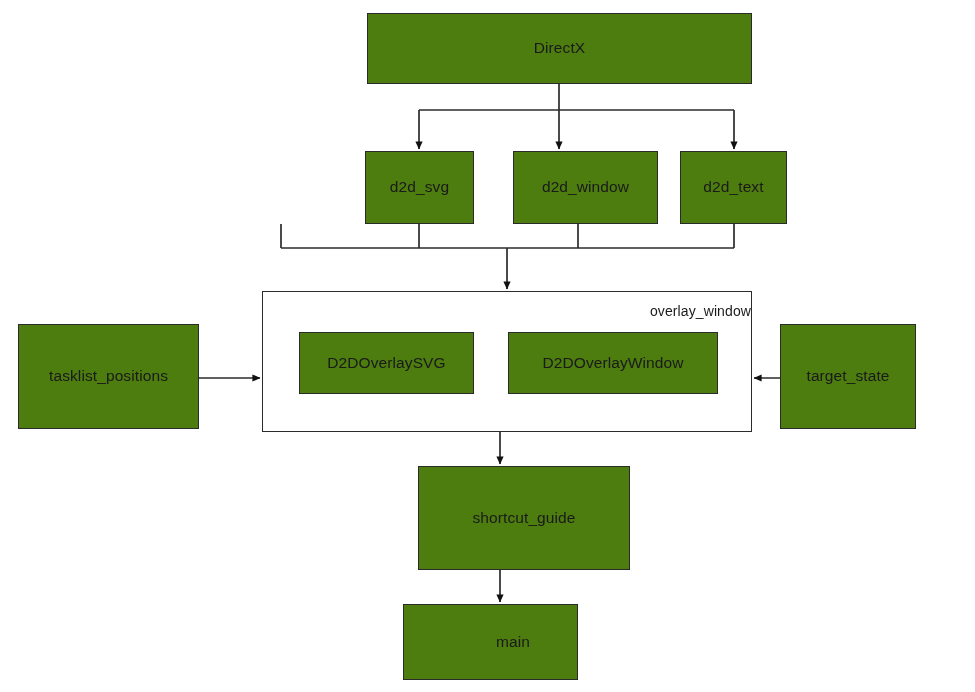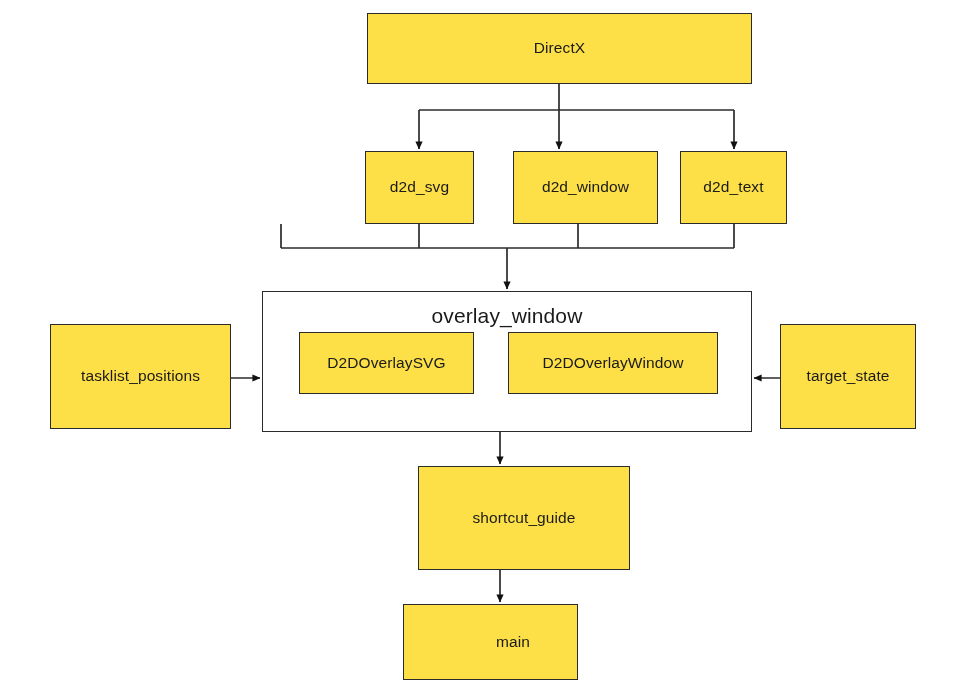--- a/index.html
+++ b/index.html
@@ -22,43 +22,43 @@
     position: absolute;
     left: 0;
     top: 0;
     width: 975px;
     height: 692px;
     pointer-events: none;
   }
   .node {
     position: absolute;
     box-sizing: border-box;
-    background: #fde047;
+    background: #4d7c0f;
     border: 1.6px solid #2b2b2b;
     display: flex;
     align-items: center;
     justify-content: center;
     color: #1a1a1a;
     font-size: 15.5px;
     line-height: 1.2;
     letter-spacing: 0.1px;
     white-space: nowrap;
     z-index: 2;
   }
   .node.group {
     display: block;
     background: transparent;
   }
   .group-label {
     position: absolute;
     left: 0;
     right: 0;
     top: 11px;
-    text-align: center;
-    font-size: 21px;
+    text-align: right;
+    font-size: 14px;
     color: #1a1a1a;
     white-space: nowrap;
   }
   .node.inner {
     z-index: 3;
   }
 </style>
 </head>
 <body>
 
@@ -122,21 +122,21 @@
   </div>
 
   <div class="node inner" style="left:299px; top:332px; width:175px; height:62px;">
     <span>D2DOverlaySVG</span>
   </div>
 
   <div class="node inner" style="left:508px; top:332px; width:210px; height:62px;">
     <span>D2DOverlayWindow</span>
   </div>
 
-  <div class="node" style="left:18px; top:324px; width:181px; height:105px;margin-left:32px;">
+  <div class="node" style="left:18px; top:324px; width:181px; height:105px;">
     <span>tasklist_positions</span>
   </div>
 
   <div class="node" style="left:780px; top:324px; width:136px; height:105px;">
     <span>target_state</span>
   </div>
 
   <div class="node" style="left:418px; top:466px; width:212px; height:104px;">
     <span>shortcut_guide</span>
   </div>

